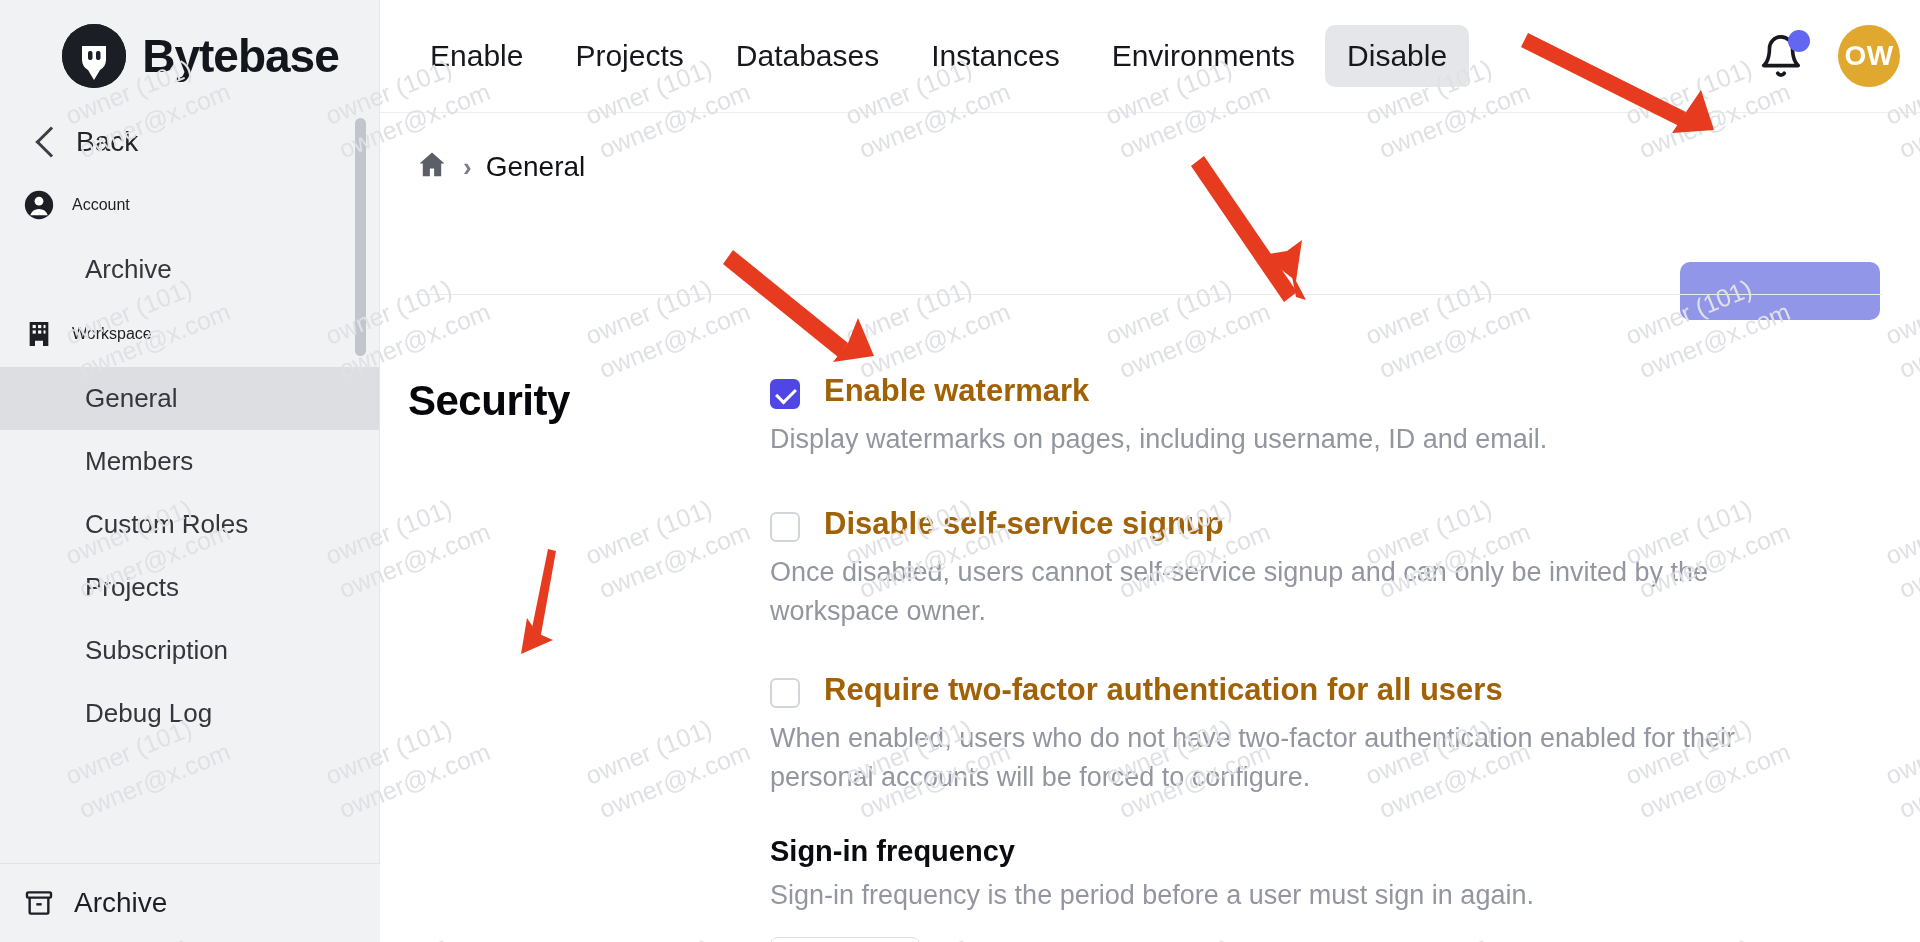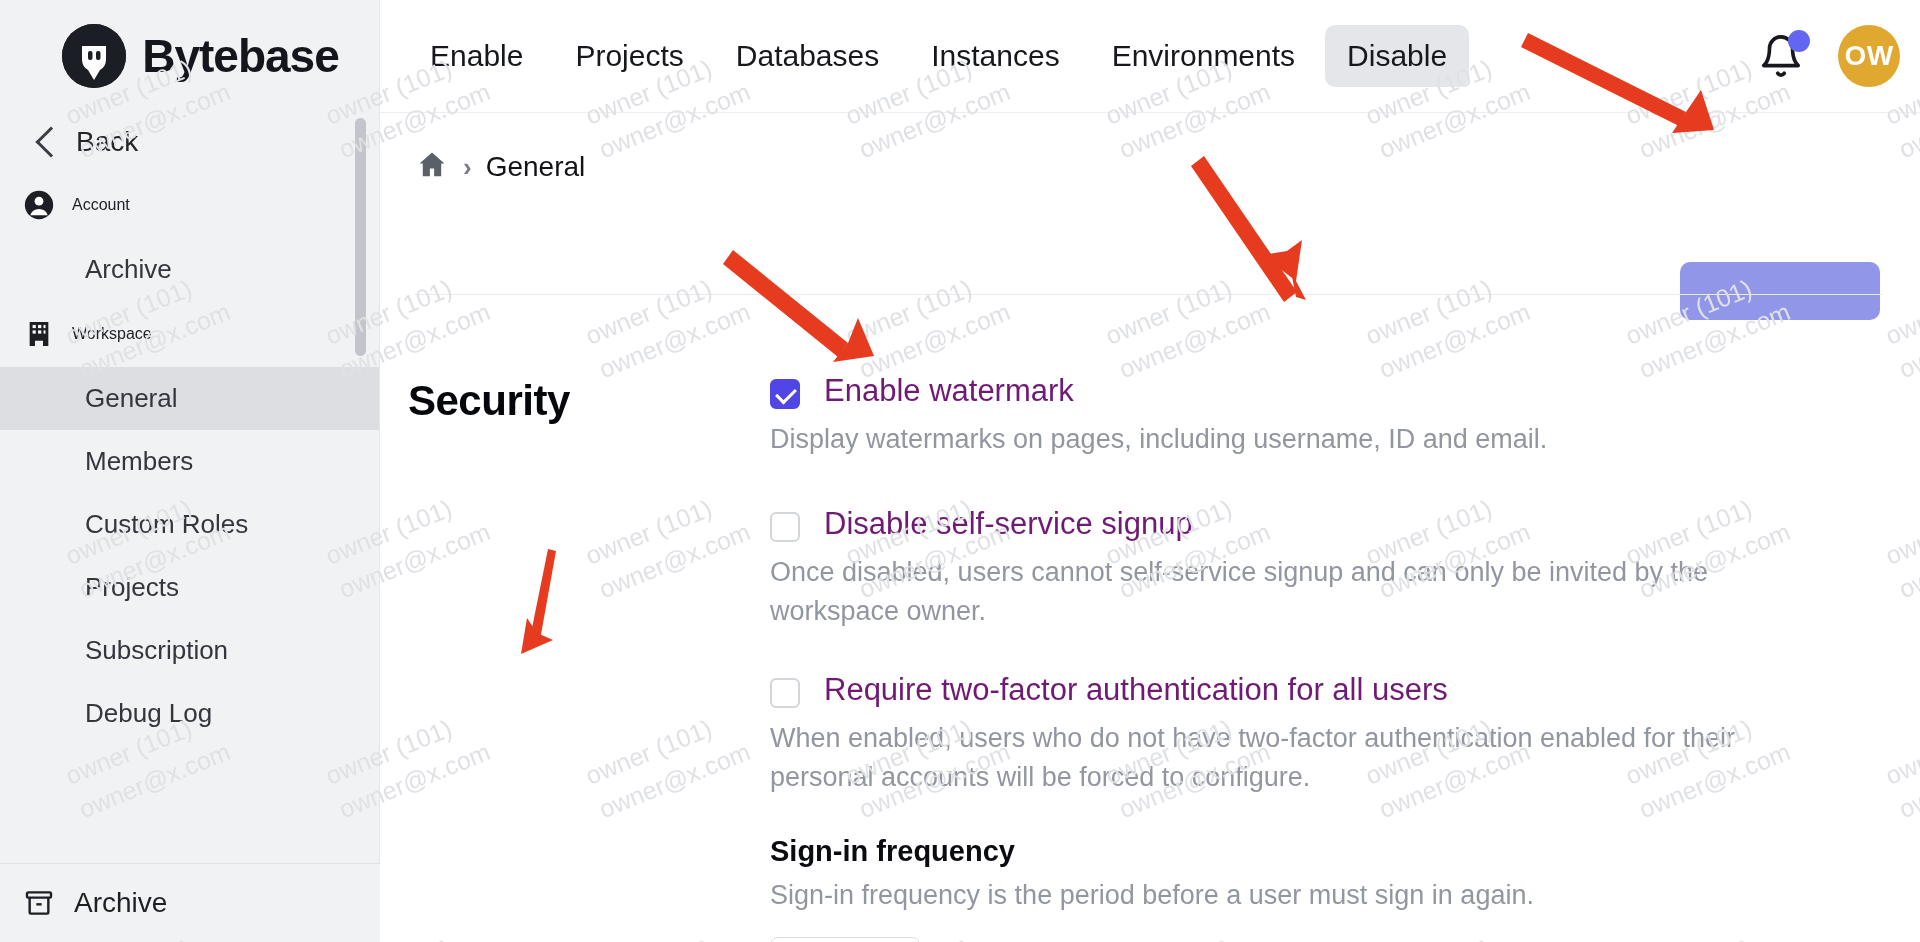--- a/index.html
+++ b/index.html
@@ -148,21 +148,21 @@
     margin-top: 9px; cursor: pointer;
     border: 2px solid #d2d5da; background: #fff;
     position: relative;
   }
   .ck.on { background: #4f46e5; border-color: #4f46e5; }
   .ck.on::after {
     content: ""; position: absolute; left: 8px; top: 3px;
     width: 9px; height: 16px; border: solid #fff; border-width: 0 3px 3px 0;
     transform: rotate(45deg);
   }
-  .ck-label { font-size: 31px; font-weight: 400; color: #701a75; line-height: 1.35; }
+  .ck-label { font-size: 31px; font-weight: 700; color: #a16207; line-height: 1.35; }
   .ck-desc {
     font-size: 27px; color: #9296a0; line-height: 1.45;
     margin-left: 0; margin-top: 8px; max-width: 980px;
   }
   .ck-block { margin-bottom: 38px; }
   .ck-block.first { margin-bottom: 44px; }
 
   .field-title { font-size: 29px; font-weight: 700; color: #0a0c11; }
   .field-desc { font-size: 27px; color: #9296a0; margin-top: 12px; }
   .field-input {

